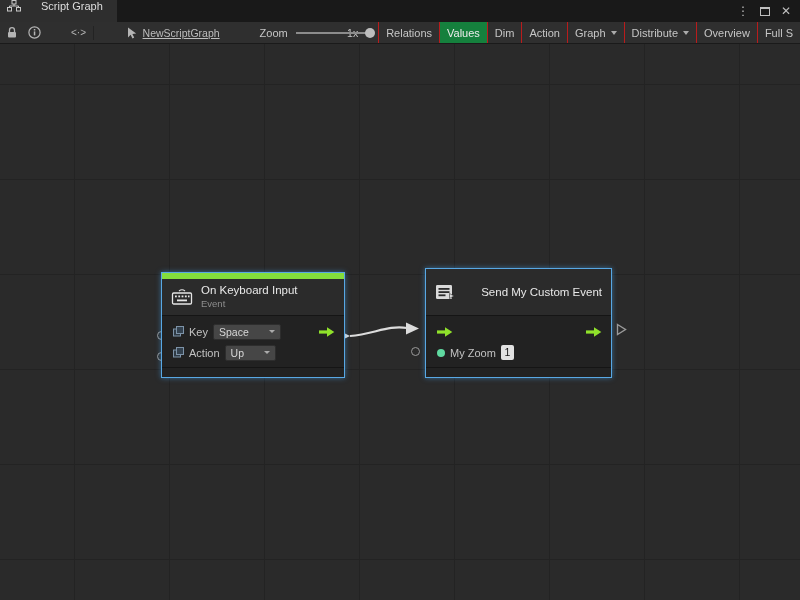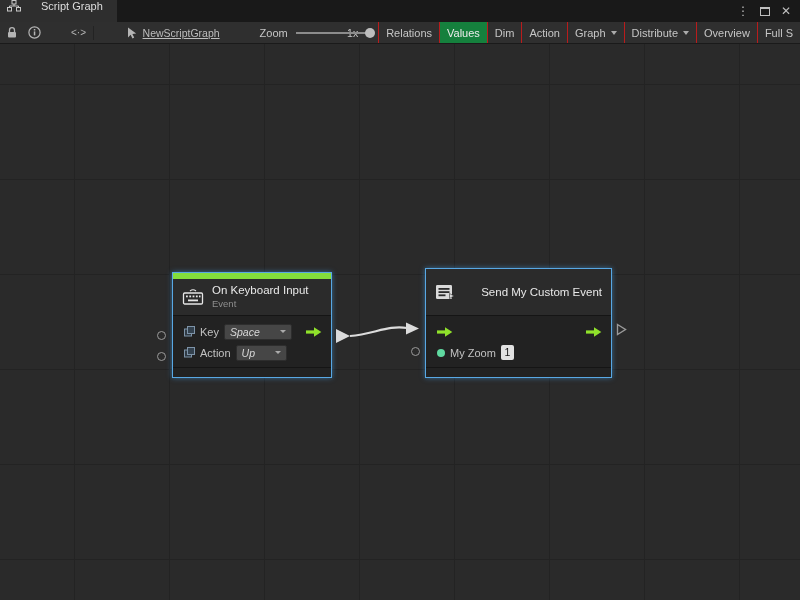--- a/index.html
+++ b/index.html
@@ -43,21 +43,21 @@
   
   .node { position:absolute; background:#222222; border:1px solid var(--selection-blue,#58A8E4); box-shadow:0 0 5px rgba(70,160,235,.55); }
   .node-accent { height:6px; background:var(--accent-green,#84DD3B); }
   .node-header { display:flex; align-items:center; gap:8px; padding:5px 9px 6px 9px; background:#2B2B2B; border-bottom:1px solid #151515; }
   .node-header.tall { height:47px;justify-content:space-between; }
   .node-title { font-size:11.5px; color:#E8E8E8; }
   .node-sub { font-size:9.5px; color:#8E8E8E; margin-top:2px; }
   .node-body { padding:5px 4px 4px; }
   .port-row { height:21px; display:flex; align-items:center; padding:0 7px; gap:5px; position:relative; }
   .row-label { font-size:11px; color:#C2C2C2; }
-  .dropdown { display:inline-flex; align-items:center; gap:20px; background:#464646; border:1px solid #2D2D2D; border-radius:2px; padding:1px 5px; font-size:10.5px; color:#D8D8D8;font-style:italic; }
+  .dropdown { display:inline-flex; align-items:center; gap:20px; background:#464646; border:1px solid #2D2D2D; border-radius:2px; padding:1px 5px; font-size:10.5px; color:#D8D8D8; }
   .dd-caret { width:0; height:0; border-left:3px solid transparent; border-right:3px solid transparent; border-top:3.5px solid #ABABAB; }
   .arrow-abs-r { position:absolute; right:5px; top:50%; transform:translateY(-50%); display:flex; }
   .arrow-abs-l { position:absolute; left:7px; top:50%; transform:translateY(-50%); display:flex; }
   .node-footer { height:10px; border-top:1px solid #151515; }
   .value-box { background:#E2E2E2; color:#141414; font-size:10.5px; line-height:14px; height:15px; min-width:13px; text-align:center; padding:0 3px; border-radius:2px; }
   .value-dot { width:8px; height:8px; border-radius:50%; background:var(--value-dot,#5FD9A0); }
 
   .ext-circle { position:absolute; width:9px; height:9px; border:1.5px solid #9A9A9A; border-radius:50%; background:transparent; }
 </style>
 </head>
@@ -135,21 +135,21 @@
     <polygon points="406,278.5 419,284.5 406,290.5" style="fill:var(--wire,#DCDCDC)"></polygon>
   </svg>
 
   <span class="ext-circle" style="left:157px; top:287px;"></span>
   <span class="ext-circle" style="left:157px; top:308px;"></span>
   <span class="ext-circle" style="left:411px; top:303px;"></span>
   <svg style="position:absolute; left:616px; top:279px;" width="11" height="13" viewBox="0 0 11 13">
     <polygon points="1.5,1.5 9.5,6.5 1.5,11.5" fill="none" stroke="#9A9A9A" stroke-width="1.4"></polygon>
   </svg>
 
-  <div class="node" style="left:172px; top:228px; width:160px;">
+  <div class="node" style="left:161px; top:228px; width:184px;">
     <div class="node-accent"></div>
     <div class="node-header">
       <svg width="22" height="18" viewBox="0 0 22 18">
         <path d="M8 3 q3 -2.5 6 0" stroke="#E6E6E6" stroke-width="1.1" fill="none"></path>
         <rect x="1.5" y="5" width="19" height="11" rx="1.2" fill="none" stroke="#E6E6E6" stroke-width="1.3"></rect>
         <g fill="#E6E6E6">
           <rect x="4" y="7.5" width="1.8" height="1.8"></rect>
             <rect x="7.3" y="7.5" width="1.8" height="1.8"></rect>
           <rect x="10.6" y="7.5" width="1.8" height="1.8"></rect>
             <rect x="13.9" y="7.5" width="1.8" height="1.8"></rect>

